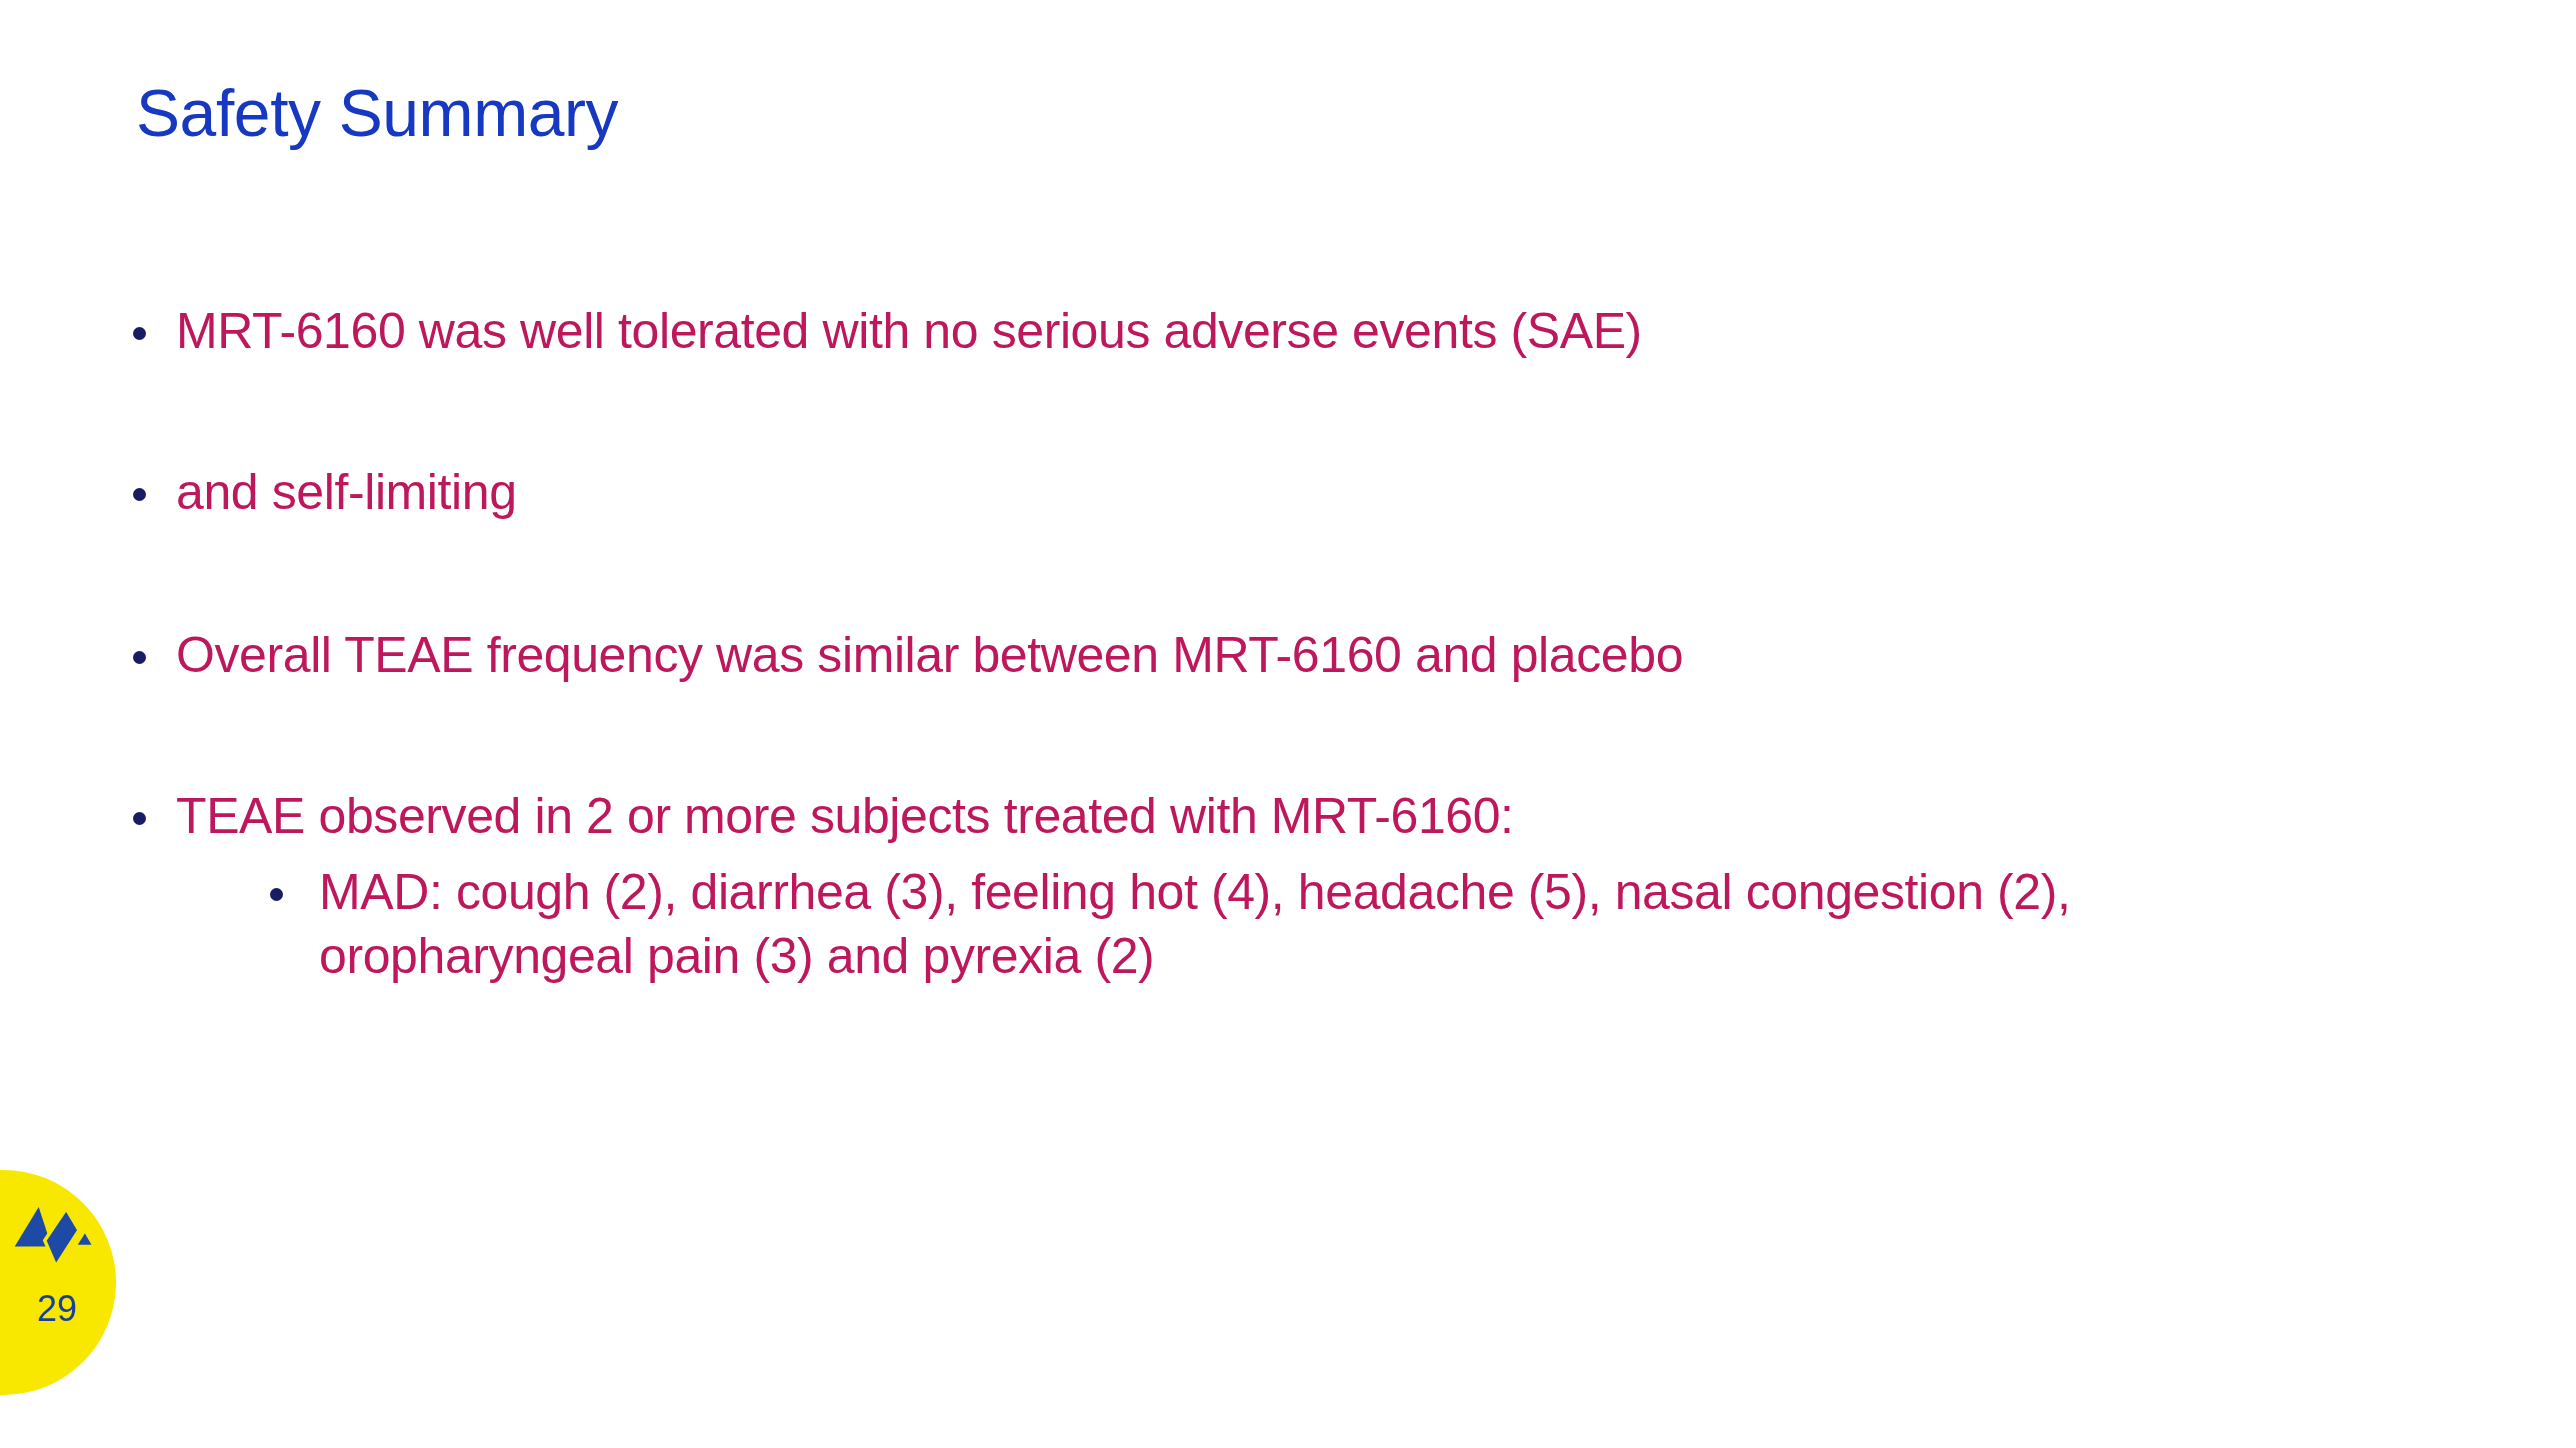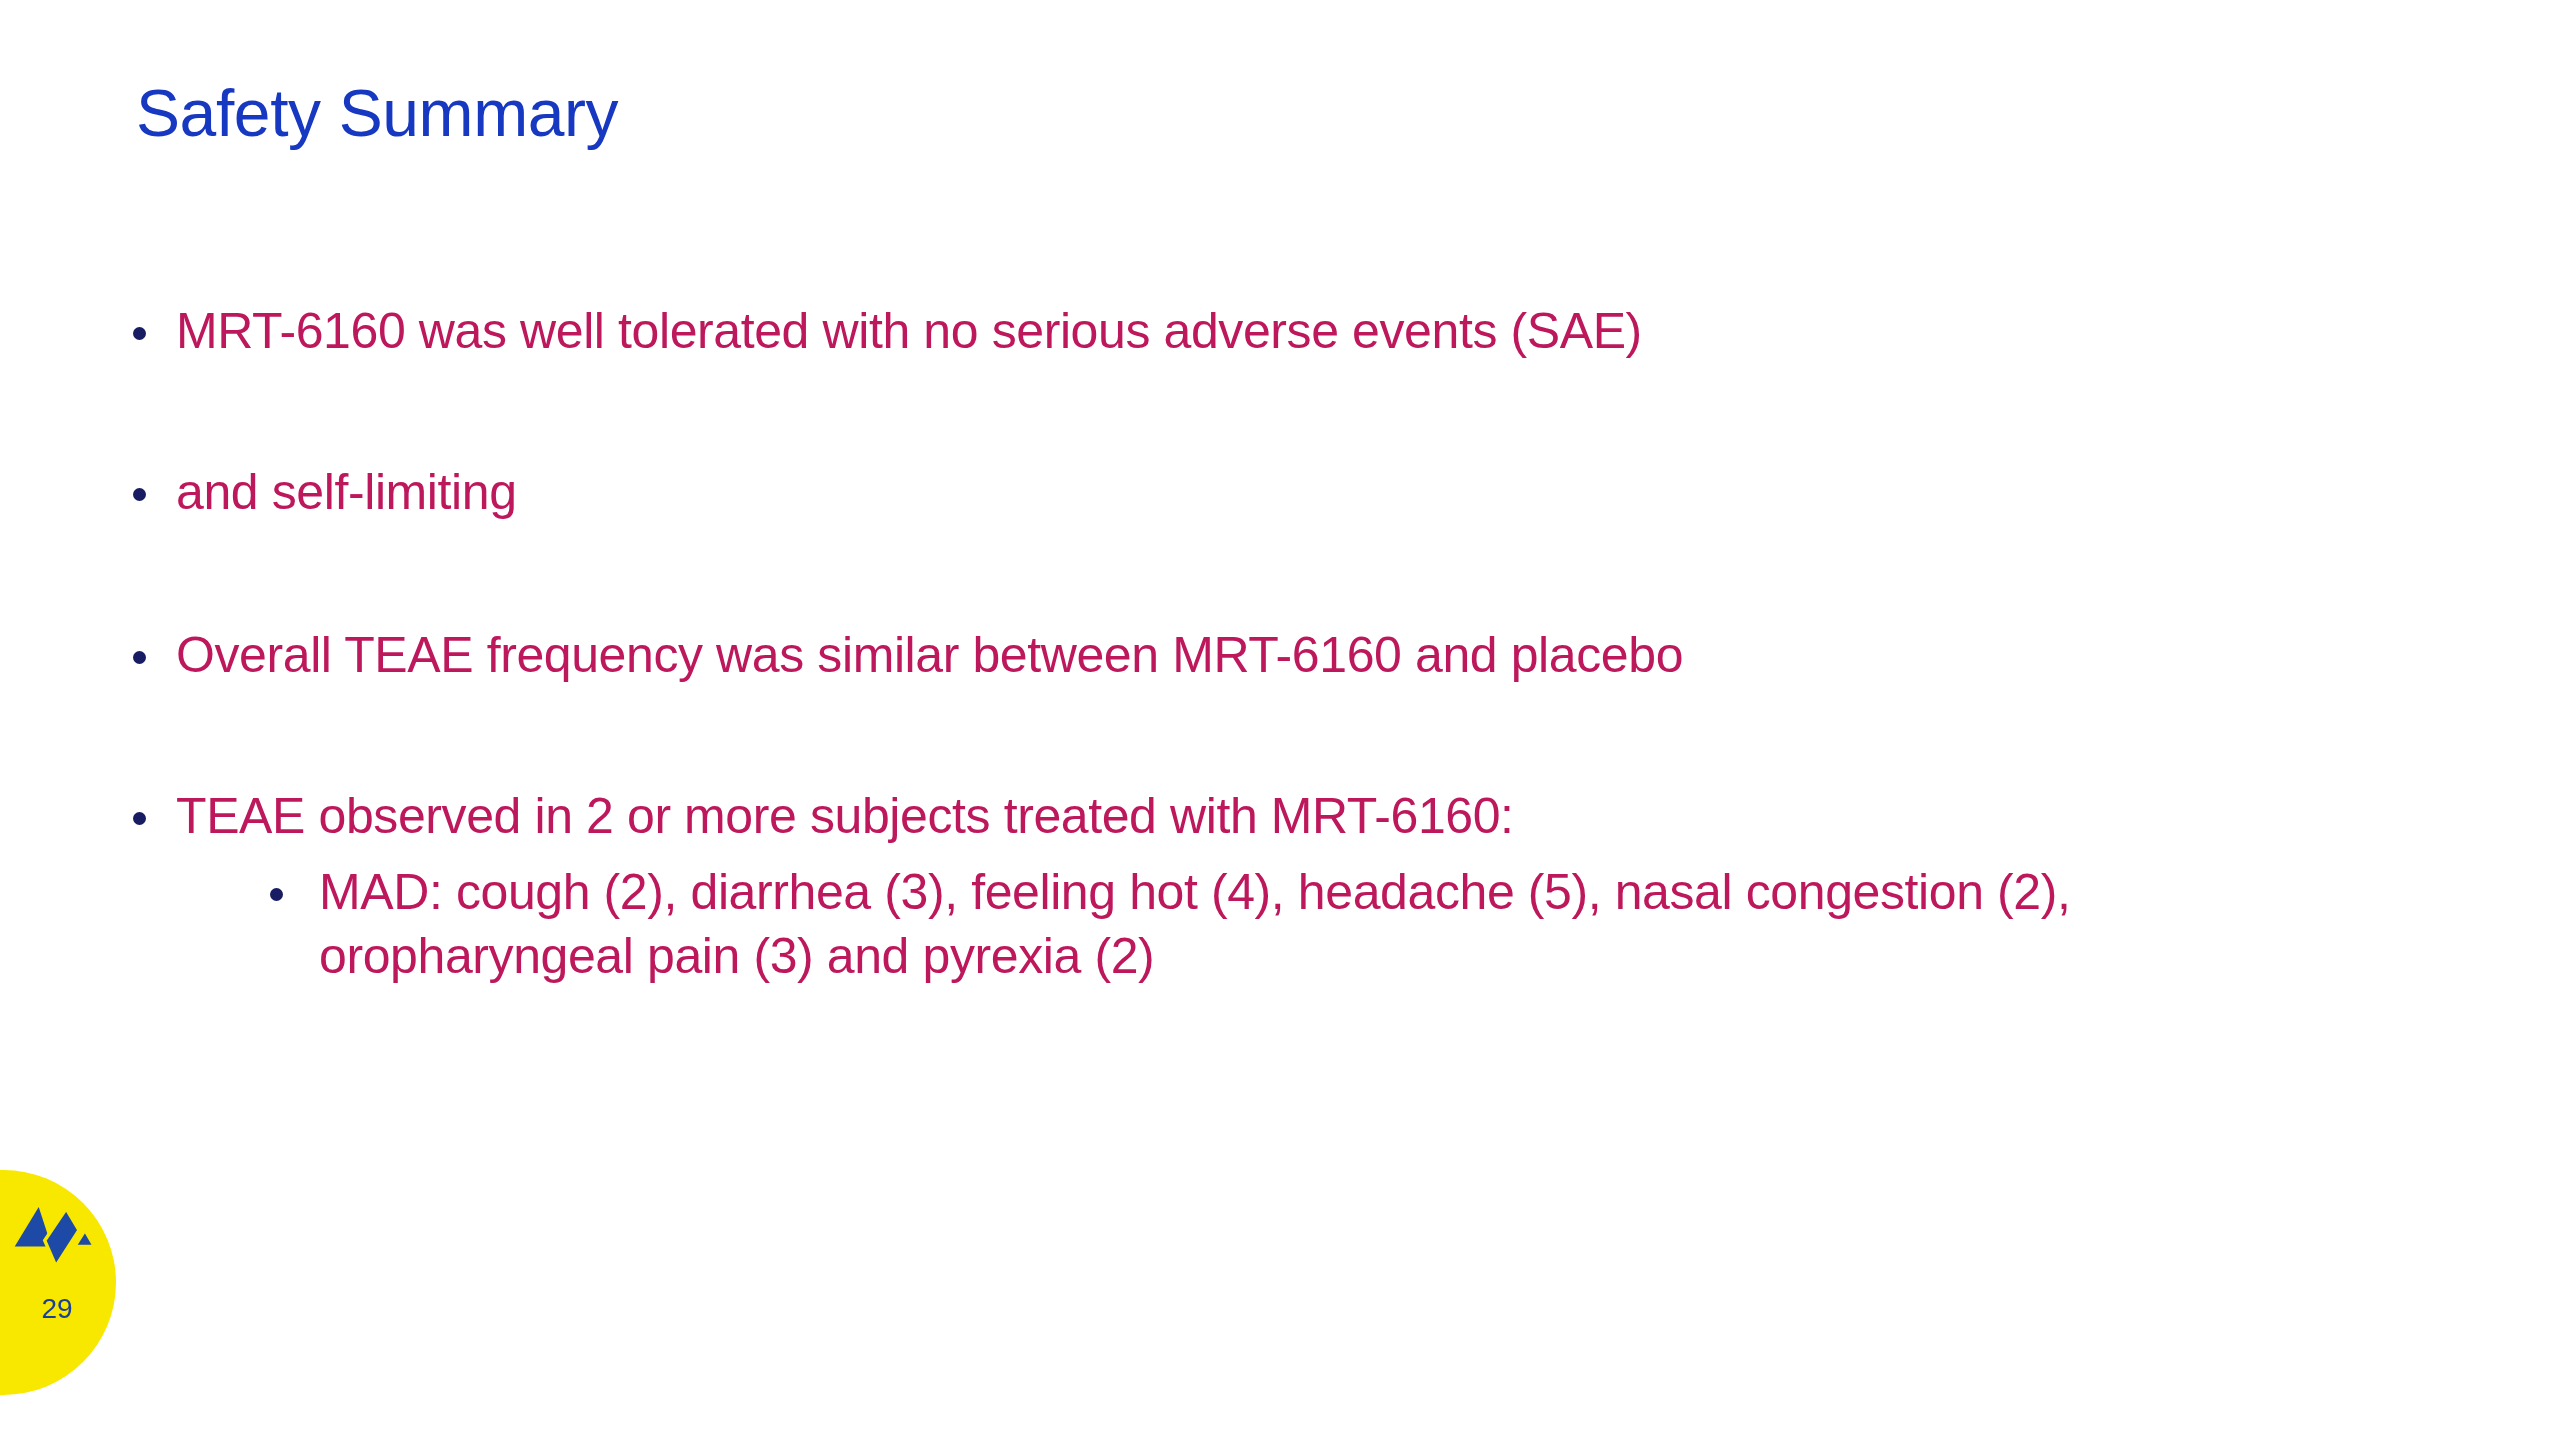--- a/index.html
+++ b/index.html
@@ -83,21 +83,21 @@
     position: absolute;
     left: 122px;
     top: 35px;
   }
   .page-number {
     position: absolute;
     left: 129px;
     top: 122px;
     width: 74px;
     text-align: center;
-    font-size: 28px;
+    font-size: 36px;
     line-height: 34px;
     color: #1a3f9b;
   }
 </style>
 </head>
 <body>
 
 <div class="slide">
 
   <h1 class="slide-title">Safety Summary</h1>

